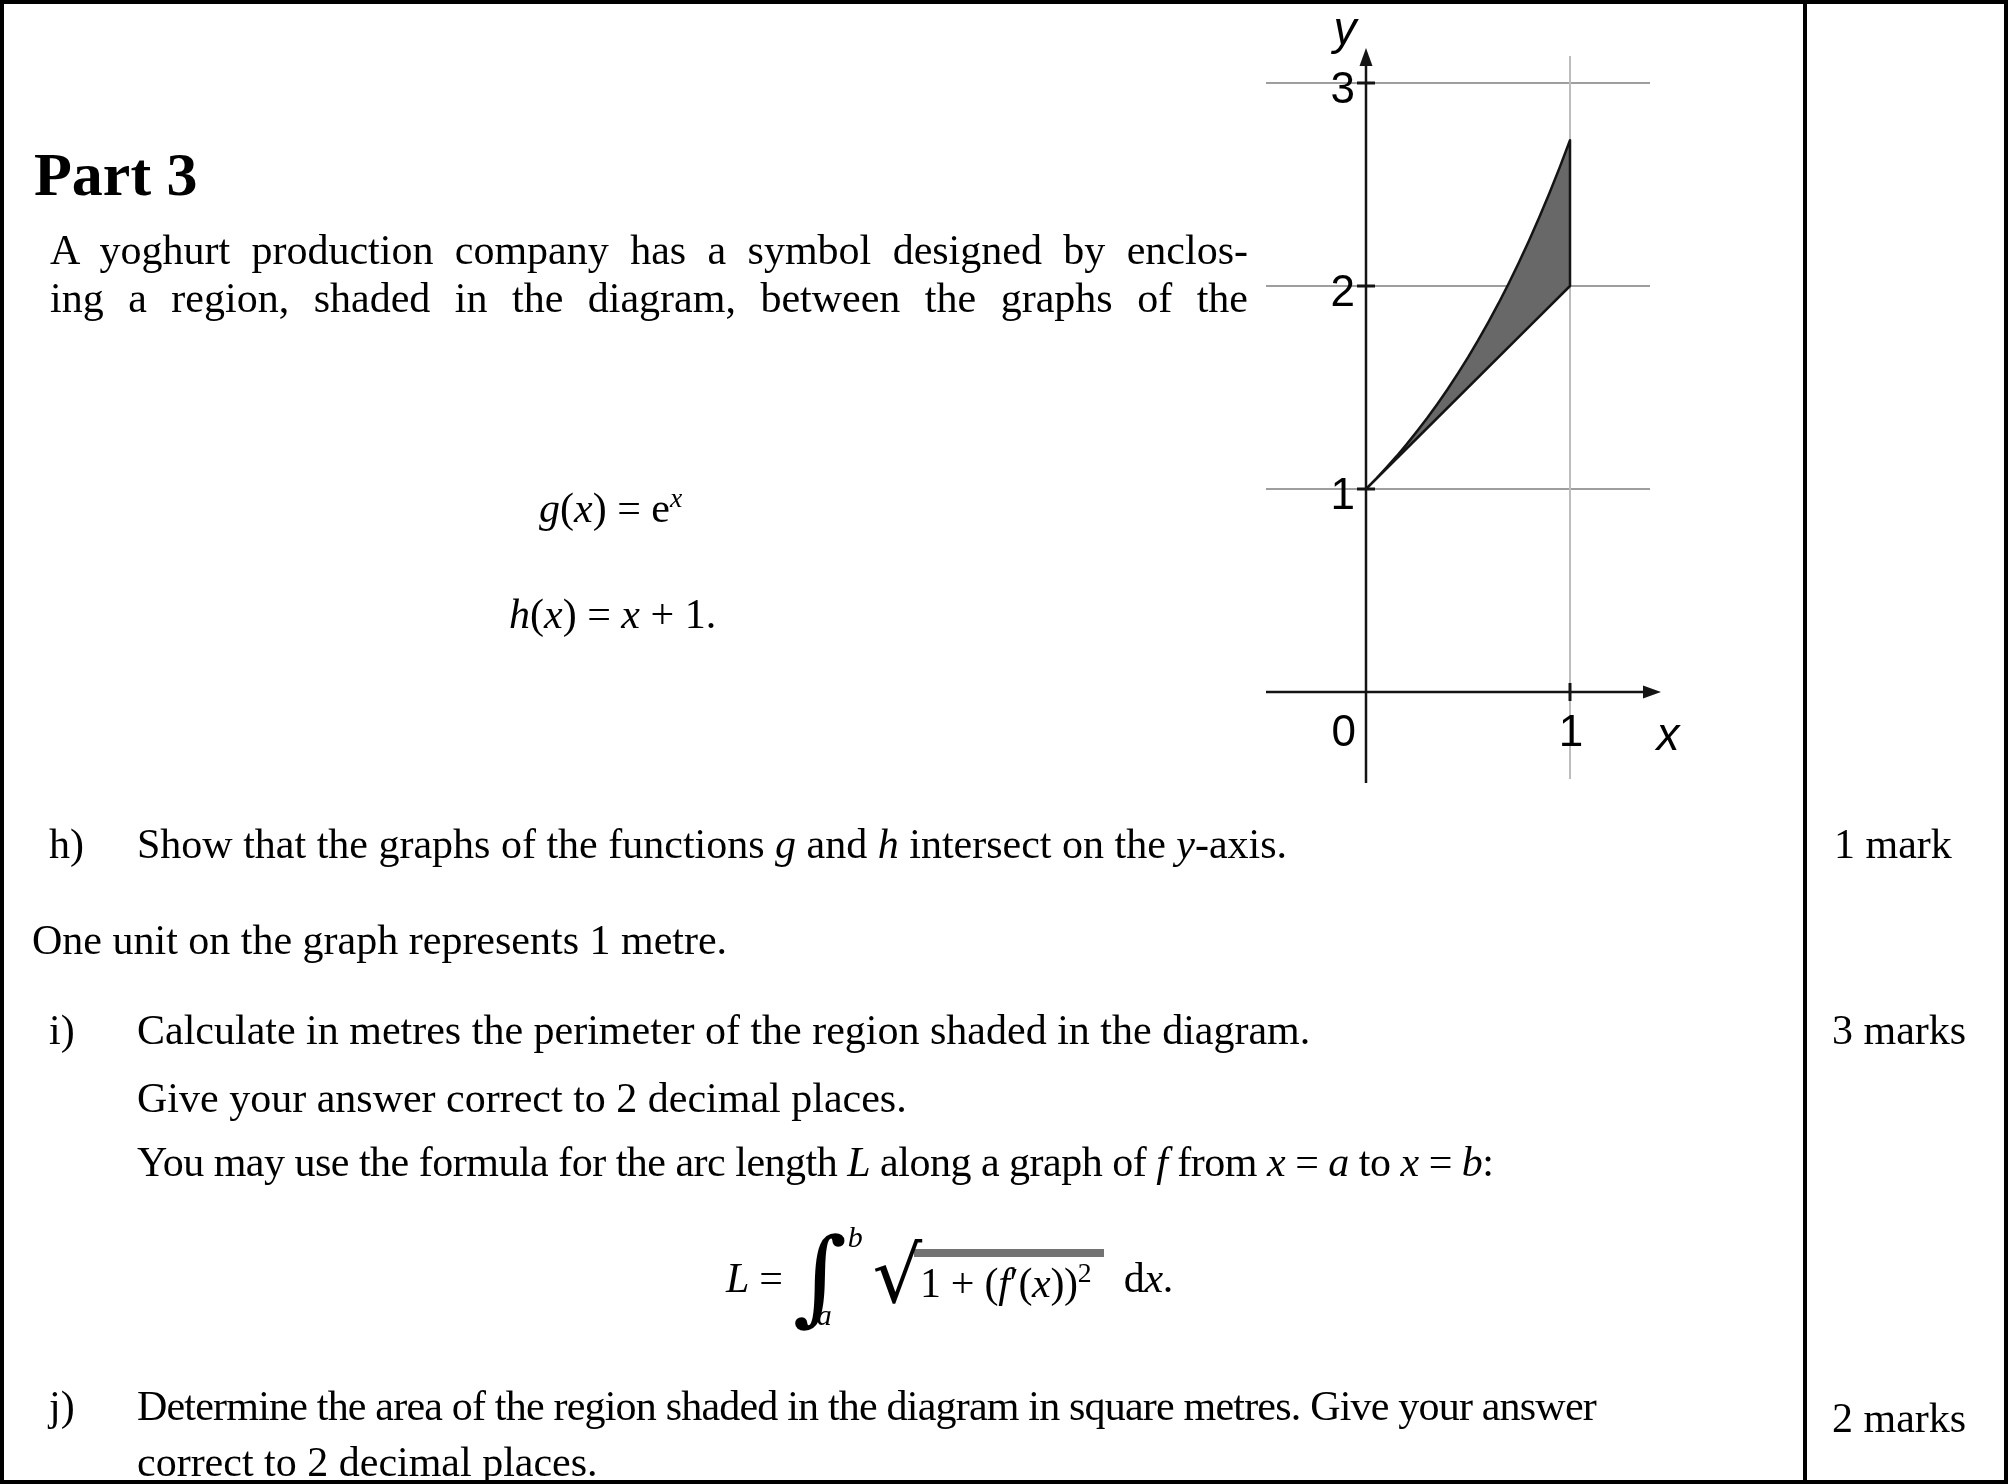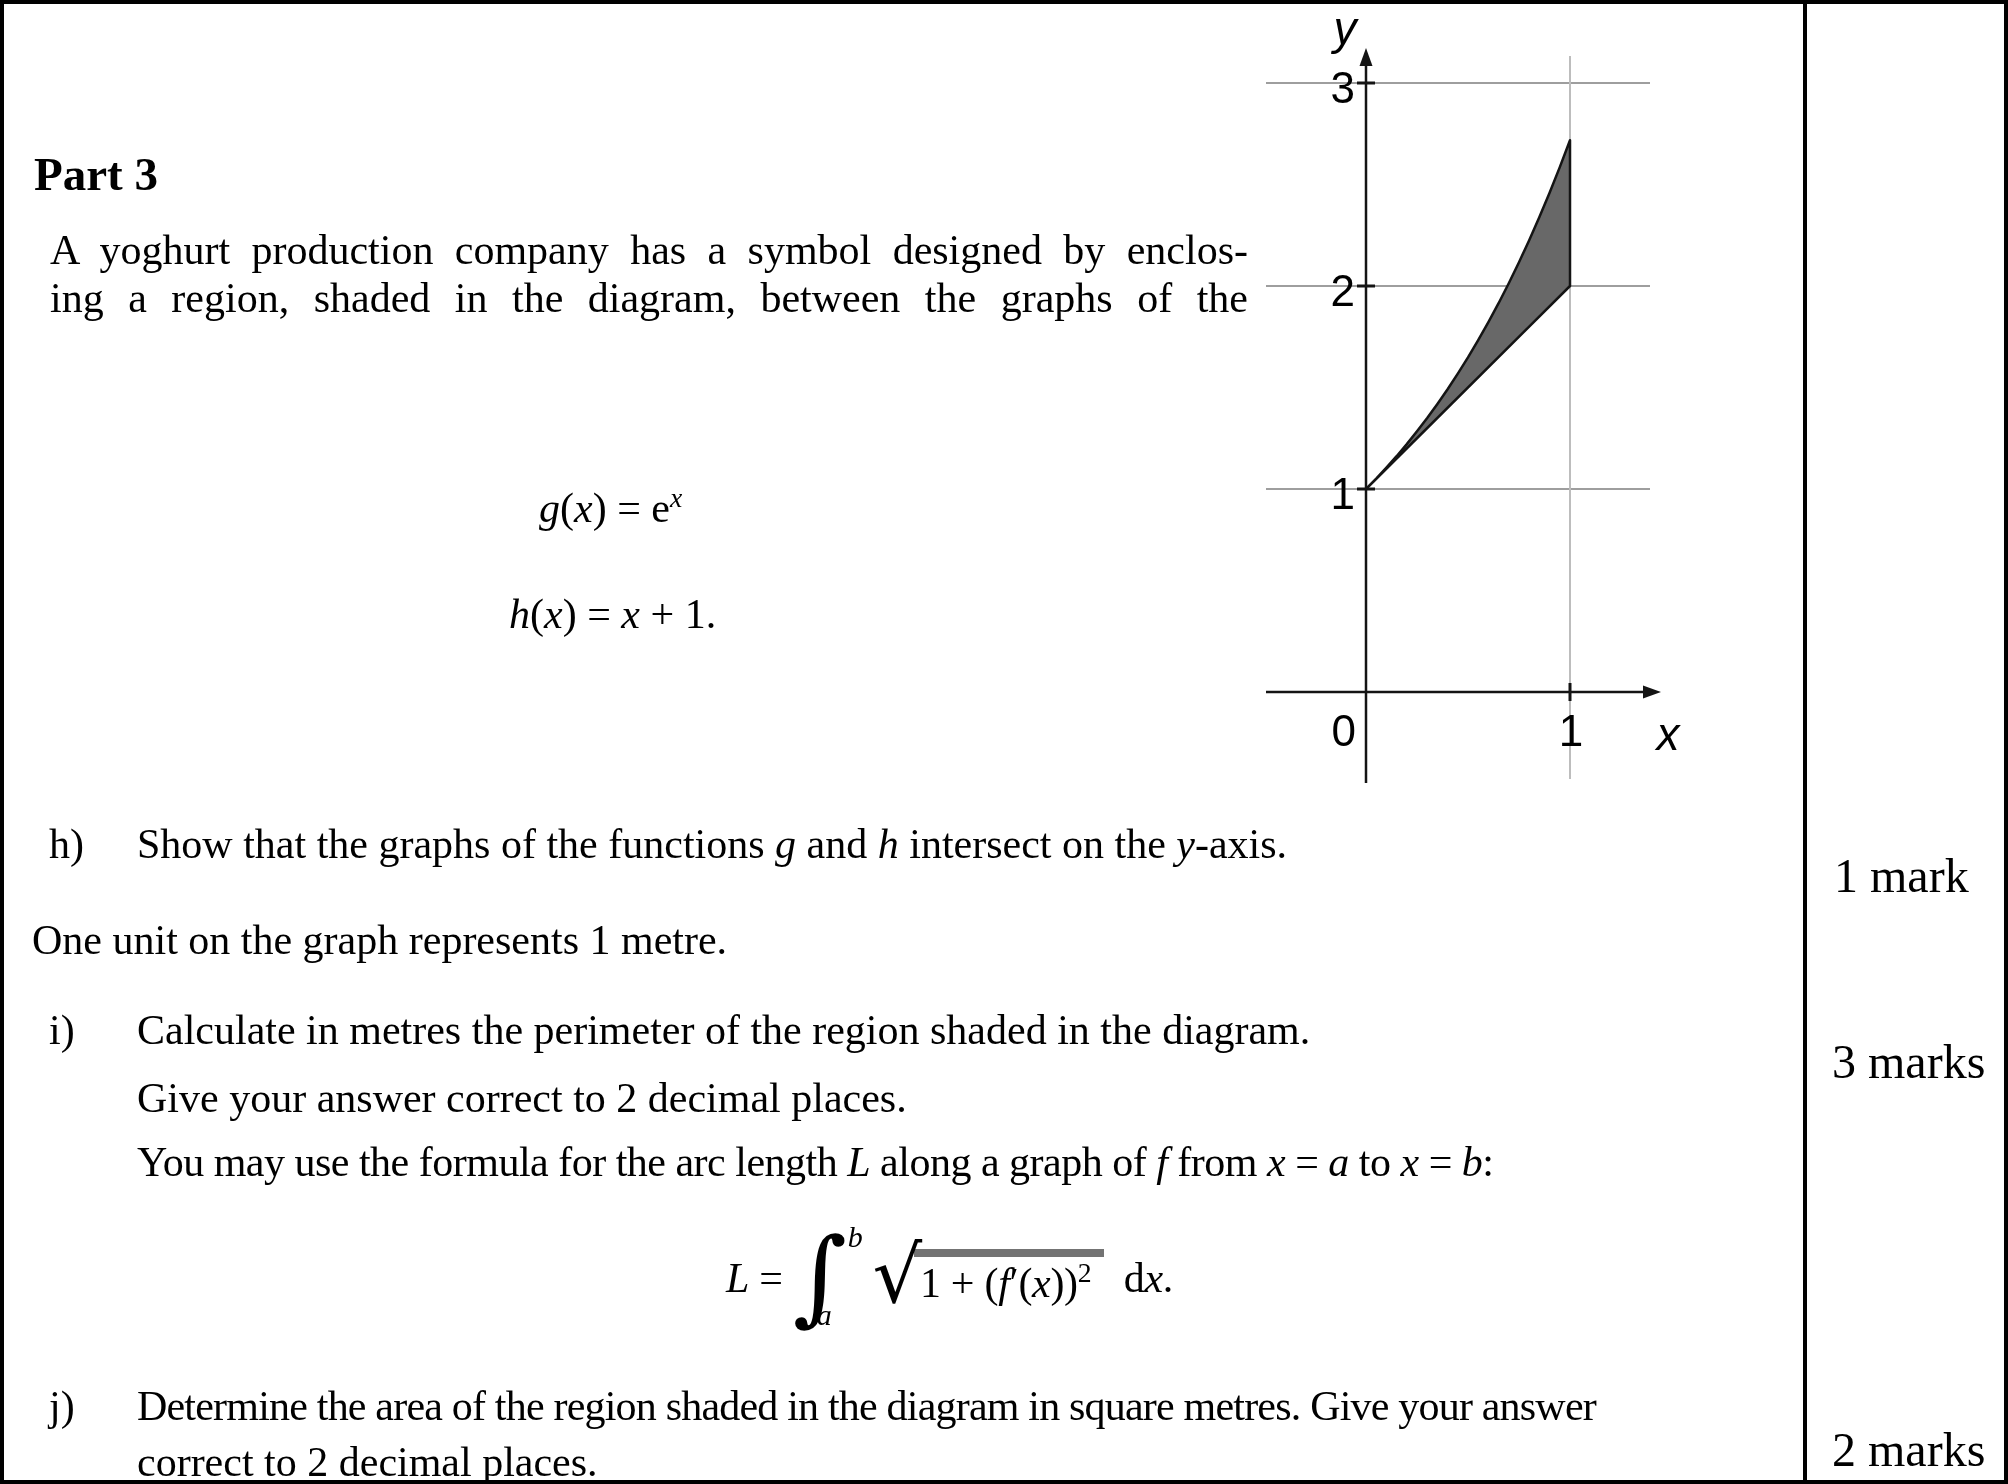--- a/index.html
+++ b/index.html
@@ -2,33 +2,33 @@
 <html><head>
 <meta charset="utf-8">
 <style>
   html,body{margin:0;padding:0;background:#e8e8e8;}
   .page{
     position:relative;width:2008px;height:1484px;background:#ffffff;
     border:4px solid #000;box-sizing:border-box;overflow:hidden;
     font-family:"Liberation Serif",serif;color:#000;
   }
   .abs{position:absolute;}
-  .heading{font-size:47px;font-weight:700;line-height:52px;white-space:nowrap;}
+  .heading{font-size:62px;font-weight:700;line-height:52px;white-space:nowrap;}
   .para{width:1198px;}
   .para .jline{font-size:42px;line-height:48px;text-align:justify;text-align-last:justify;white-space:normal;}
   .para .lline{font-size:42px;line-height:48px;white-space:nowrap;}
   .formula{font-size:42px;line-height:48px;white-space:nowrap;}
   .qrow{font-size:42px;line-height:48px;white-space:nowrap;}
   .qlabel{display:inline-block;width:88px;}
   .tight{letter-spacing:-0.8px;}
   .rt-i{font-style:italic;}
   .rt-b{font-weight:400;}
   .rt-sup{font-size:66%;position:relative;top:-0.55em;letter-spacing:0;}
   .marks-sep{position:absolute;left:1799px;top:0;width:4px;height:1476px;background:#000;}
-  .mark-label{font-size:48px;line-height:48px;white-space:nowrap;margin-top:32px;}
+  .mark-label{font-size:42px;line-height:48px;white-space:nowrap;}
   
   .formula-L{display:flex;align-items:center;font-size:42px;letter-spacing:-0.3px;white-space:nowrap;}
   .int-wrap{position:relative;display:inline-block;margin:0 26px 0 10px;}
   .int-sym{font-family:"DejaVu Serif",serif;font-size:104px;line-height:0.82;display:inline-block;}
   .int-upper{position:absolute;top:-14px;right:-16px;font-size:30px;font-style:italic;}
   .int-lower{position:absolute;bottom:-10px;left:24px;font-size:30px;font-style:italic;}
   .sqrt{display:inline-flex;align-items:center;}
   .sqrt-sym{font-family:"DejaVu Serif",serif;font-size:78px;line-height:1;display:inline-block;margin-right:-8px;transform:translateY(-3px);}
   .radicand{display:inline-block;border-top:8px solid #737373;padding:2px 12px 0 6px;}
   .differential{margin-left:20px;}

